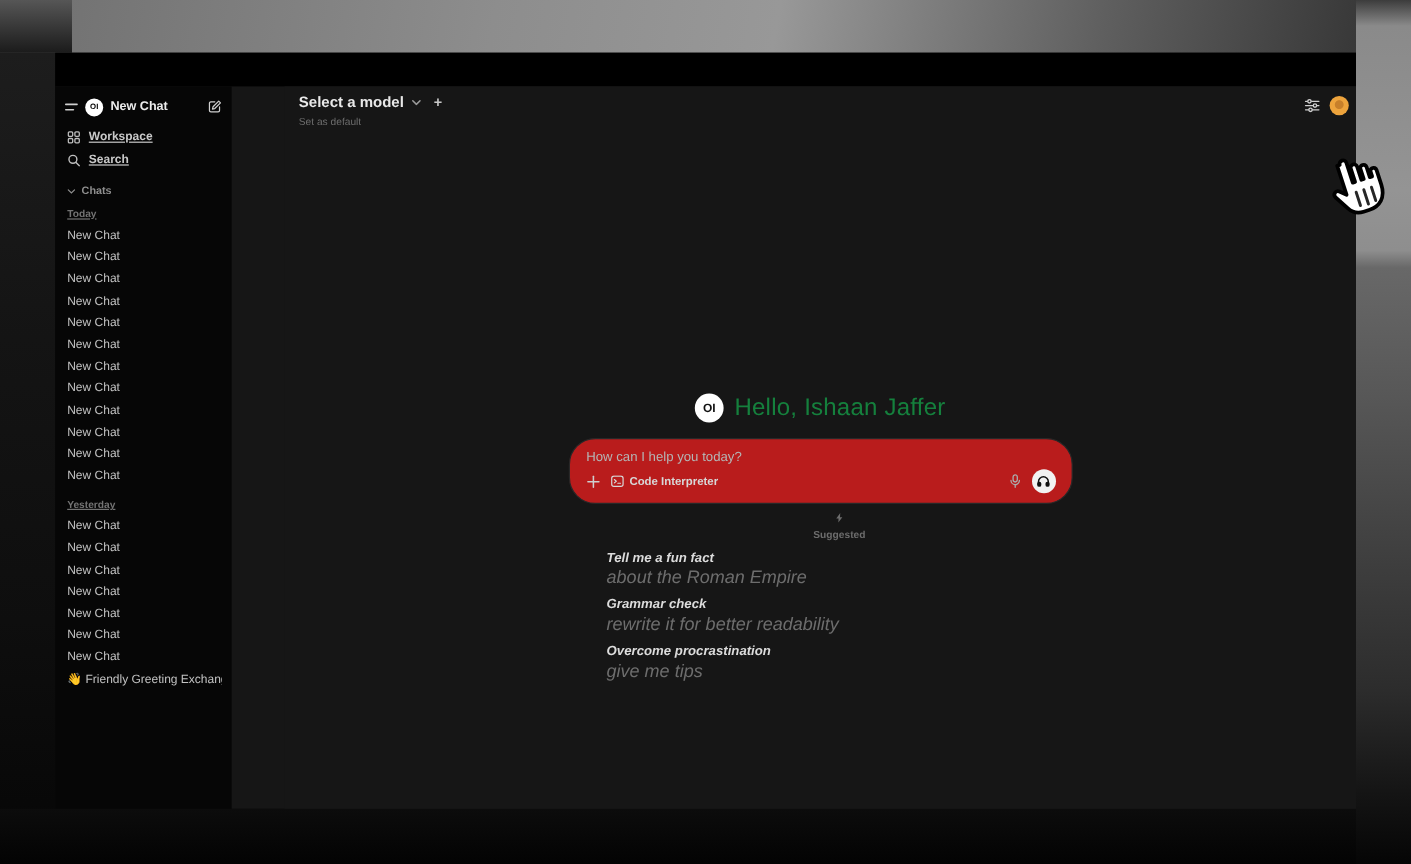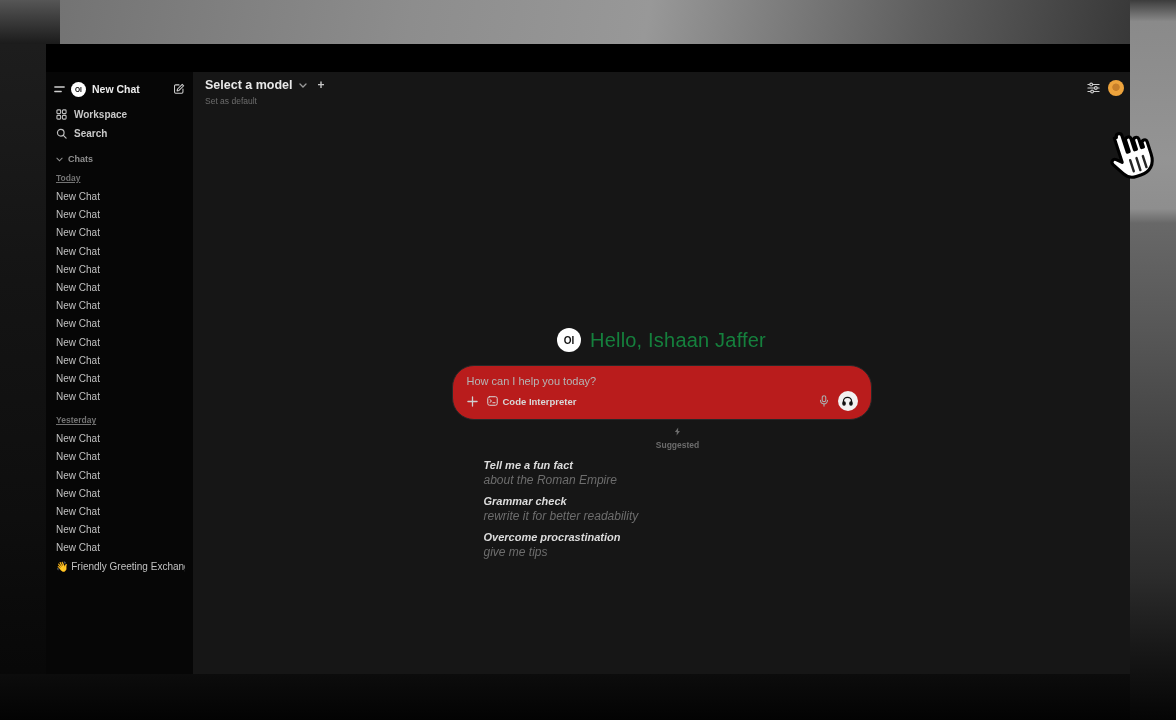--- a/index.html
+++ b/index.html
@@ -26,30 +26,30 @@
   .app-body { flex:1; display:flex; min-height:0; }
 
   
   .sidebar { width:147px; flex:0 0 147px; background:#060606; padding:5px 8px 0 8px; overflow:hidden; }
   .sb-header { display:flex; align-items:center; gap:6px; height:24px; margin-bottom:4px; }
   .icon { display:inline-flex; align-items:center; justify-content:center; flex:0 0 auto; }
   .logo-badge { width:15px; height:15px; border-radius:50%; background:#ffffff; color:#000;
                 font-size:6.5px; font-weight:700; display:flex; align-items:center; justify-content:center; }
   .sb-title { flex:1; font-size:10.5px; font-weight:700; color:#ececec; white-space:nowrap; }
   .sb-nav-row { display:flex; align-items:center; gap:7px; height:19px; padding-left:2px;
-                color:#c9c9c9; font-size:10px; font-weight:600; cursor:pointer; }
+                color:#c9c9c9; font-size:10px; font-weight:600; cursor:pointer;text-decoration:underline; }
   .sb-chats-row { display:flex; align-items:center; gap:5px; height:14px; margin-top:9px;
                   padding-left:2px; color:#8f8f8f; font-size:9px; font-weight:600;text-align:right; }
   .sb-group-label { color:#737373; font-size:8.5px; font-weight:600; padding-left:2px;
                     margin-top:7px; margin-bottom:4px; height:11px; line-height:11px;text-decoration:underline; }
   .chat-item { height:18.2px; line-height:18.2px; font-size:10px; font-weight:500; color:#c2c2c2;
                padding-left:2px; white-space:nowrap; overflow:hidden; cursor:pointer; }
 
   
-  .main { flex:1; position:relative; background:#161616; }
+  .main { flex:1; position:relative; background:#161616;margin-left:44px; }
   .main-header { position:absolute; top:6px; left:12px; right:6px; display:flex;
                  align-items:flex-start; justify-content:space-between; }
   .model-group { display:flex; flex-direction:column; }
   .model-row { display:flex; align-items:center; gap:6px; cursor:pointer; }
   .model-label { font-size:12.5px; font-weight:700; color:#e8e8e8; }
   .model-plus { color:#c7c7c7; font-size:12px; font-weight:600; margin-left:5px; cursor:pointer; }
   .set-default { font-size:8.5px; color:#6d6d6d; margin-top:4px; cursor:pointer; }
   .header-actions { display:flex; align-items:center; gap:8px; margin-top:2px; }
   .avatar { width:16px; height:16px; border-radius:50%;
             background:radial-gradient(circle at 50% 45%, #c77f2a 0 28%, #eda33c 34%);
@@ -68,21 +68,21 @@
   .chip { display:flex; align-items:center; gap:5px; color:#d8d8d8; font-size:9.5px; font-weight:700; cursor:pointer; }
   .spacer { flex:1; }
   .hp-btn { width:20px; height:20px; border-radius:50%; background:#f2f2f2;
             display:flex; align-items:center; justify-content:center; cursor:pointer; }
 
   .suggested { margin-top:7px; padding-left:32px; }
   .sugg-header { display:flex; align-items:center; gap:4px; color:#6c6c6c; font-size:8.5px;
                  font-weight:600; margin-bottom:9px;flex-direction:column; }
   .sugg-item { margin-bottom:8px; cursor:pointer;font-style:italic; }
   .sugg-title { font-size:11px; font-weight:700; color:#dcdcdc; margin-bottom:2px; }
-  .sugg-sub { font-size:12px; color:#6d6d6d; }
+  .sugg-sub { font-size:15px; color:#6d6d6d; }
 
   
   .cursor { position:absolute; left:1100px; top:128px; width:54px; height:58px;
             transform:rotate(-18deg); pointer-events:none; z-index:10; }
 
   svg { display:block; }
 </style>
 </head>
 <body>
 

